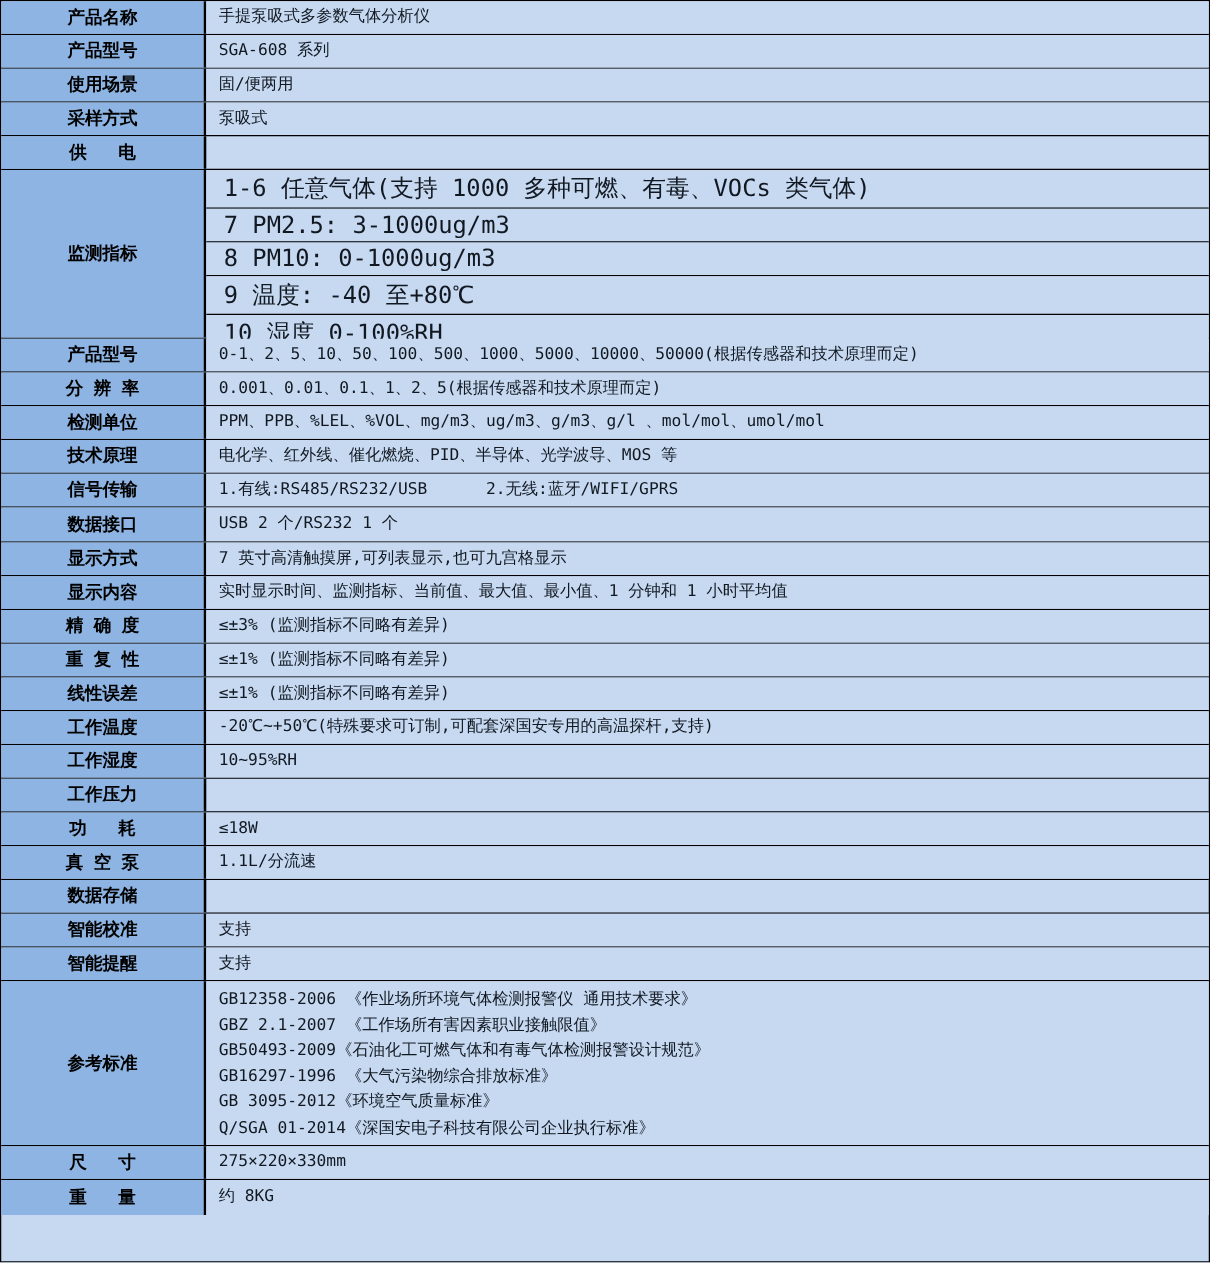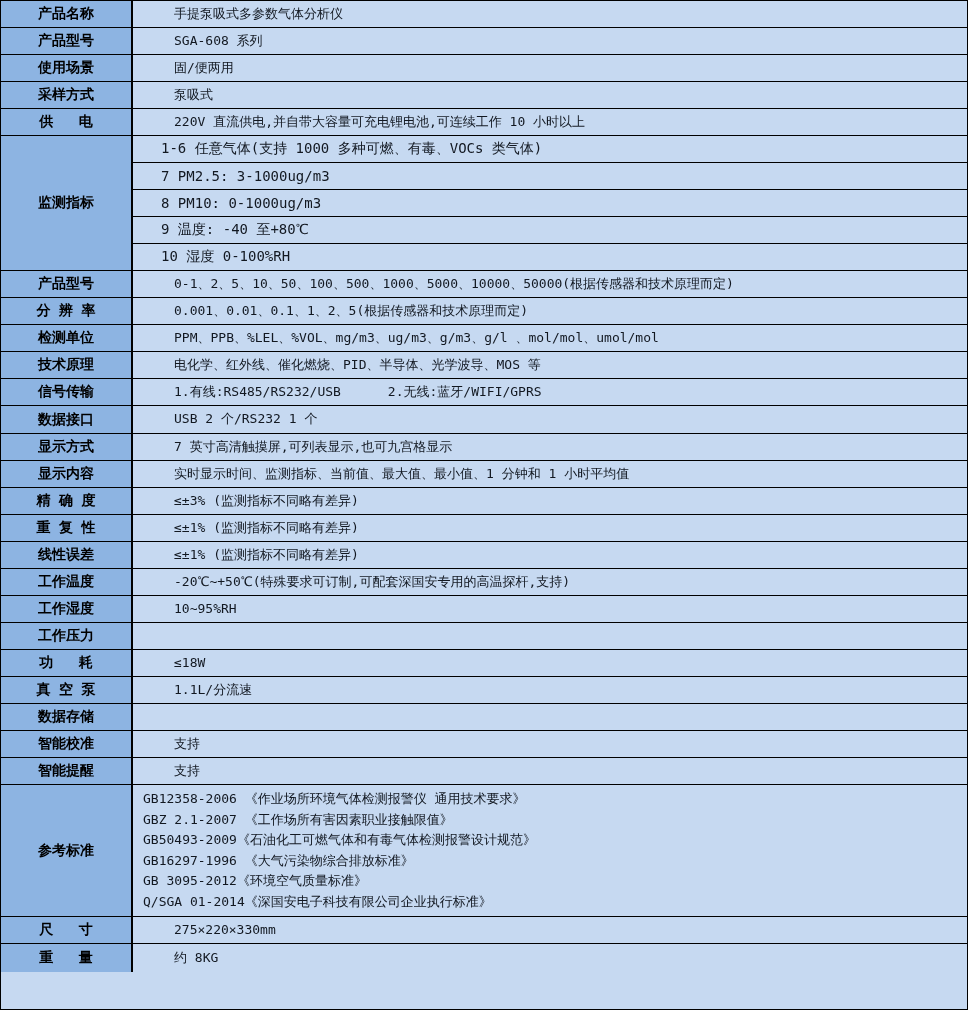--- a/index.html
+++ b/index.html
@@ -22,21 +22,21 @@
   }
   .row:last-child { border-bottom: none; }
 
   .h27  { height: 27px; }
   .h28  { height: 28px; }
   .h135 { height: 135px; }
   .h132 { height: 132px; }
   .h38  { height: 38px; }
 
   .label-cell {
-    width: 132px;
+    width: 164px;
     flex: none;
     background: #8db4e2;
     border-right: 2px solid #000;
     display: flex;
     align-items: center;
     justify-content: center;
     font-weight: bold;
     font-size: 14px;
     color: #000;
     white-space: pre;
@@ -46,36 +46,35 @@
   .value-cell {
     flex: 1;
     background: #c6d9f1;
     display: flex;
     align-items: center;
     padding: 2px 8px 2px 10px;
     font-size: 13px;
     color: #121821;
     white-space: pre-wrap;
     line-height: 1.25;
-    margin-left: 31px;
   }
 
   .subrows {
     flex: 1;
     display: flex;
     flex-direction: column;
   }
   .subrow {
     flex: 1;
     background: #c6d9f1;
     border-bottom: 1px solid #000;
     display: flex;
     align-items: center;
-    padding: 2px 8px 2px 28px;
-    font-size: 14px;
+    padding: 2px 8px 2px 14px;
+    font-size: 19px;
     color: #121821;
     white-space: pre-wrap;
   }
   .subrow:last-child { border-bottom: none; }
 
   .multi-value {
     flex: 1;
     background: #c6d9f1;
     display: flex;
     flex-direction: column;
@@ -112,21 +111,20 @@
     <div class="value-cell">固/便两用</div>
   </div>
 
   <div class="row h27">
     <div class="label-cell">采样方式</div>
     <div class="value-cell">泵吸式</div>
   </div>
 
   <div class="row h27">
     <div class="label-cell">供   电</div>
-    <div class="value-cell">220V 直流供电,并自带大容量可充电锂电池,可连续工作 10 小时以上</div>
   </div>
 
   <div class="row h135">
     <div class="label-cell">监测指标</div>
     <div class="subrows">
       <div class="subrow">1-6 任意气体(支持 1000 多种可燃、有毒、VOCs 类气体)</div>
       <div class="subrow">7 PM2.5: 3-1000ug/m3</div>
       <div class="subrow">8 PM10: 0-1000ug/m3</div>
       <div class="subrow">9 温度: -40 至+80℃</div>
       <div class="subrow">10 湿度 0-100%RH</div>

